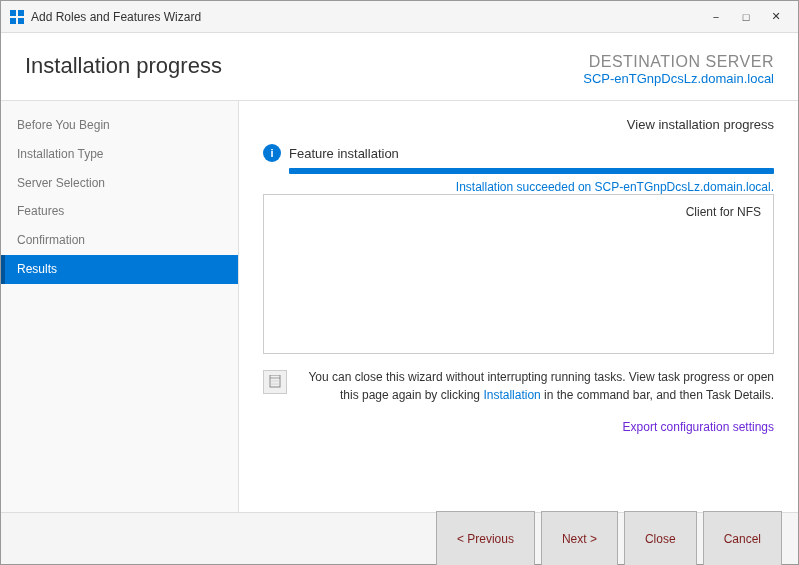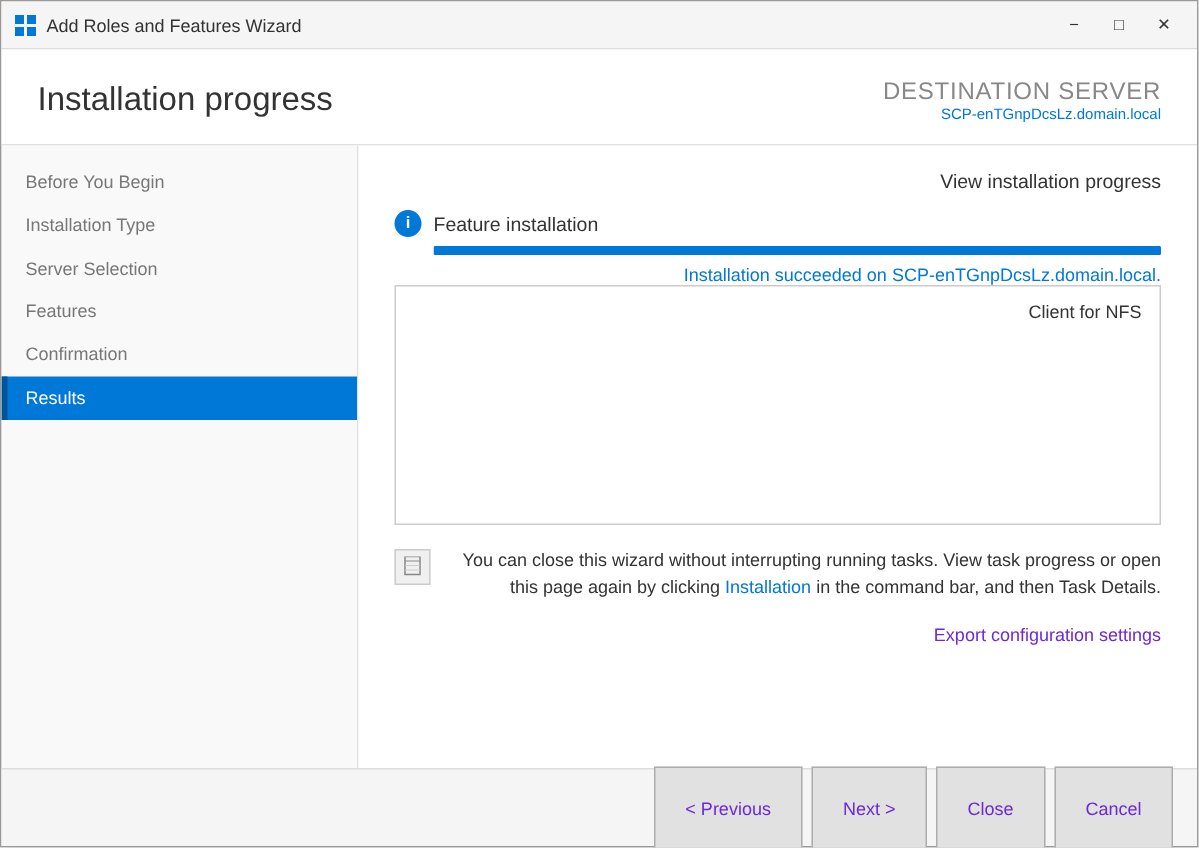--- a/index.html
+++ b/index.html
@@ -80,21 +80,21 @@
       color: #555;
     }
     .dest-server-label {
       color: #888;
       font-size: 16px;
       letter-spacing: 0.5px;
       text-transform: uppercase;
     }
     .dest-server-name {
       color: #0078d7;
-      font-size: 10px;
+      font-size: 13px;
       padding-left: 31px;
     }
     .main-layout {
       display: flex;
       flex: 1;
       overflow: hidden;
     }
     .sidebar {
       width: 238px;
       background: #f9f9f9;
@@ -225,21 +225,21 @@
       align-items: center;
       gap: 6px;
       height: 52px;
     }
     .footer-btn {
       padding: 20px 20px;
       font-size: 12px;
       border: 1px solid #adadad;
       background: #e1e1e1;
       cursor: pointer;
-      color: #6d28d9;
+      color: #7f1d1d;
       min-width: 72px;
     }
     .footer-btn.primary {
       background: #e1e1e1;
       border: 1px solid #adadad;
     }
     .sidebar-item-wrapper {
       position: relative;
     }
     .sidebar-item.active::before {

